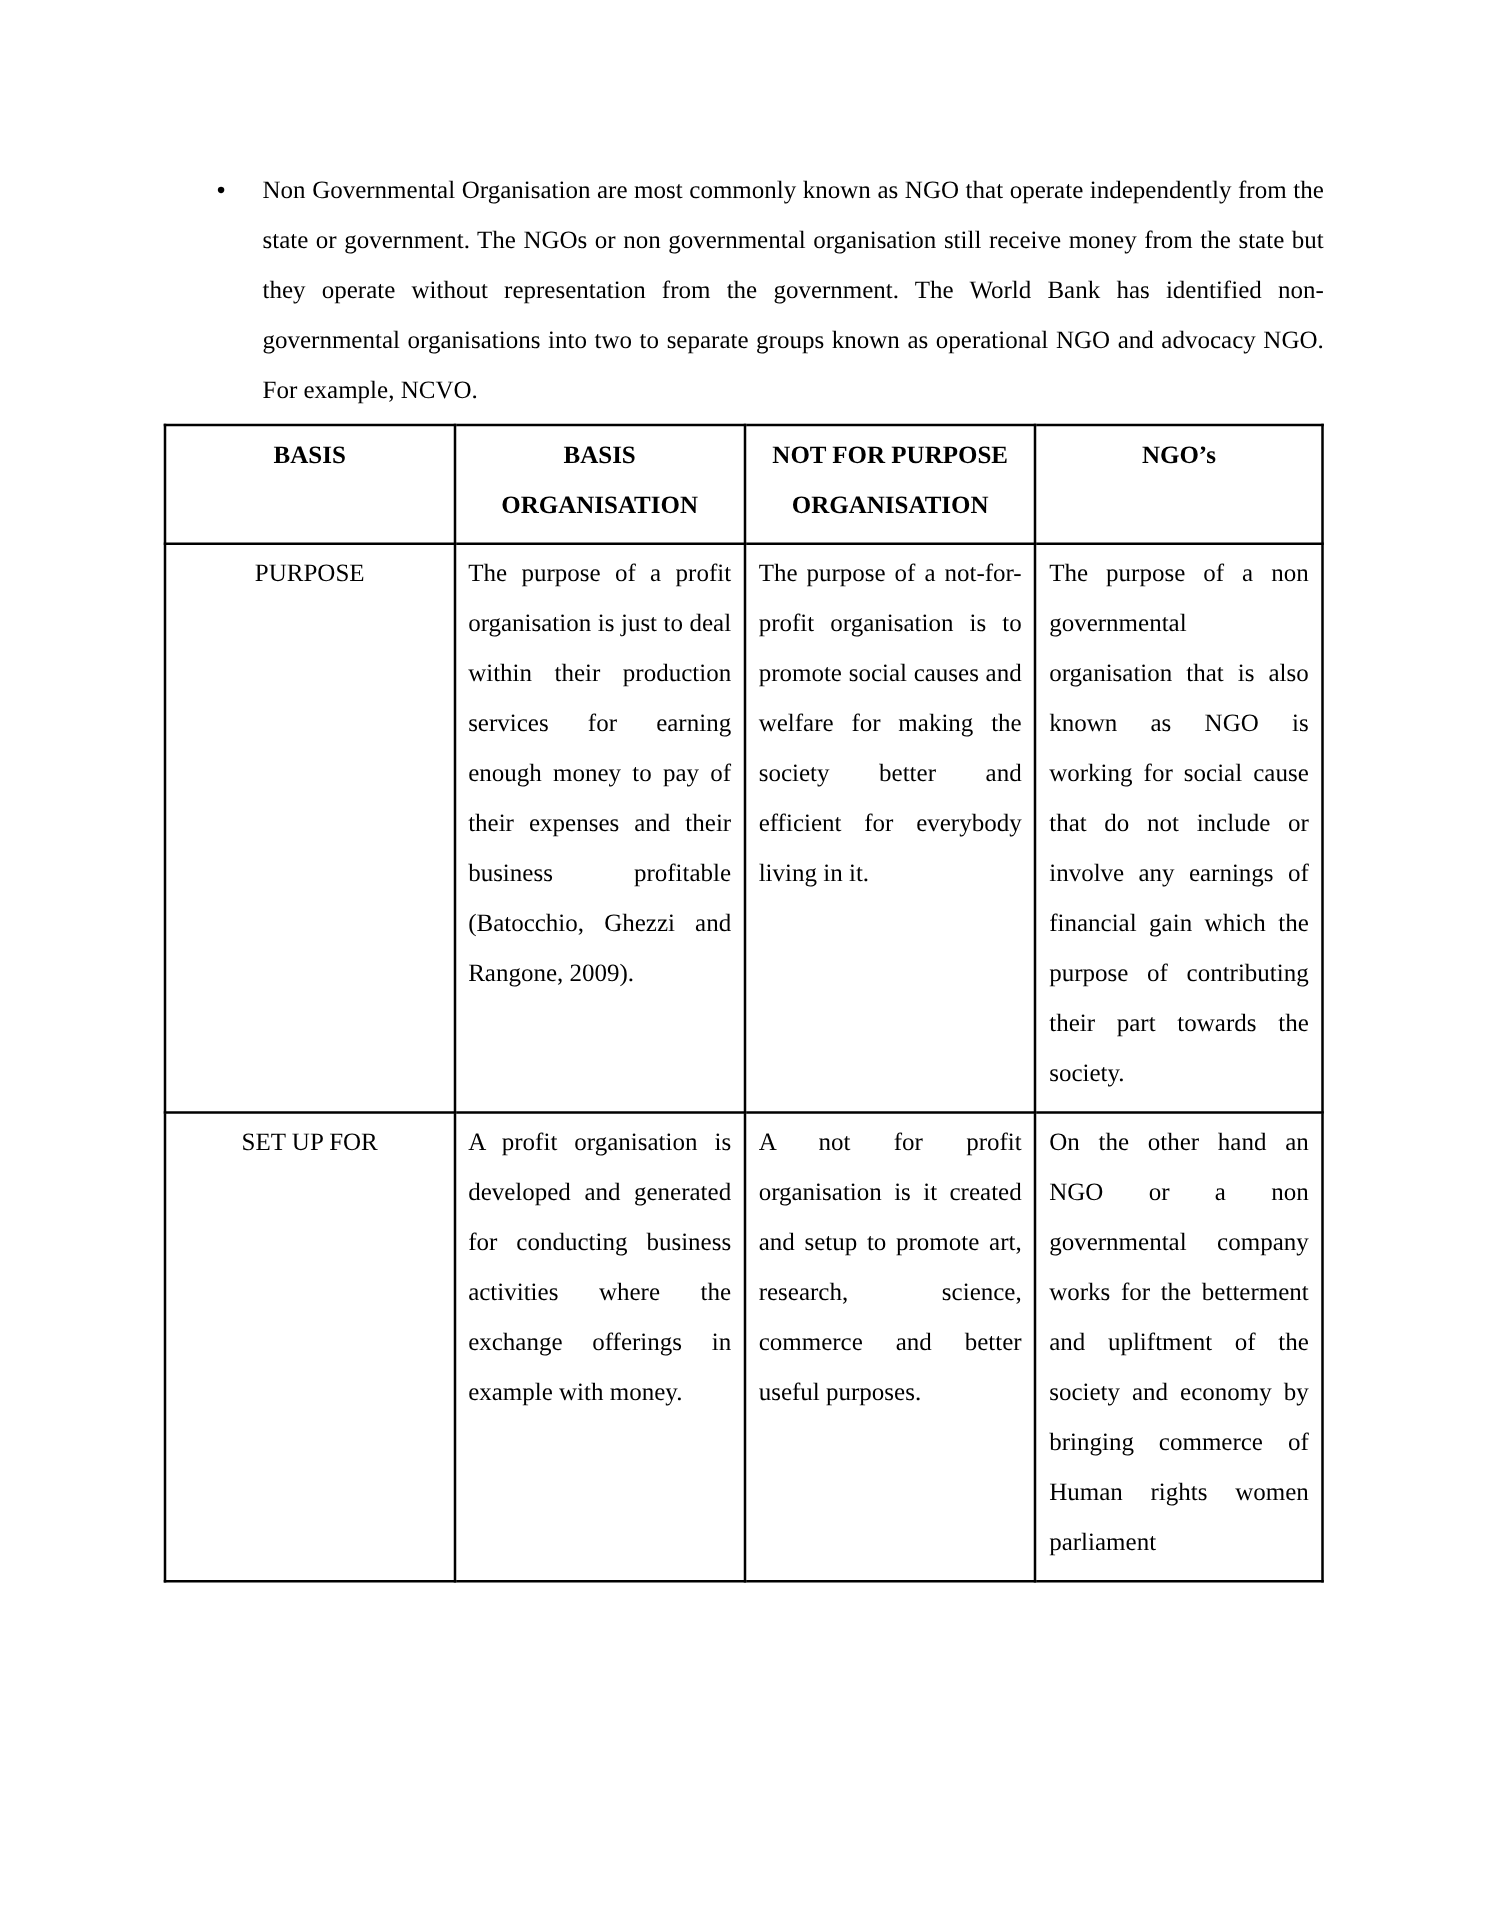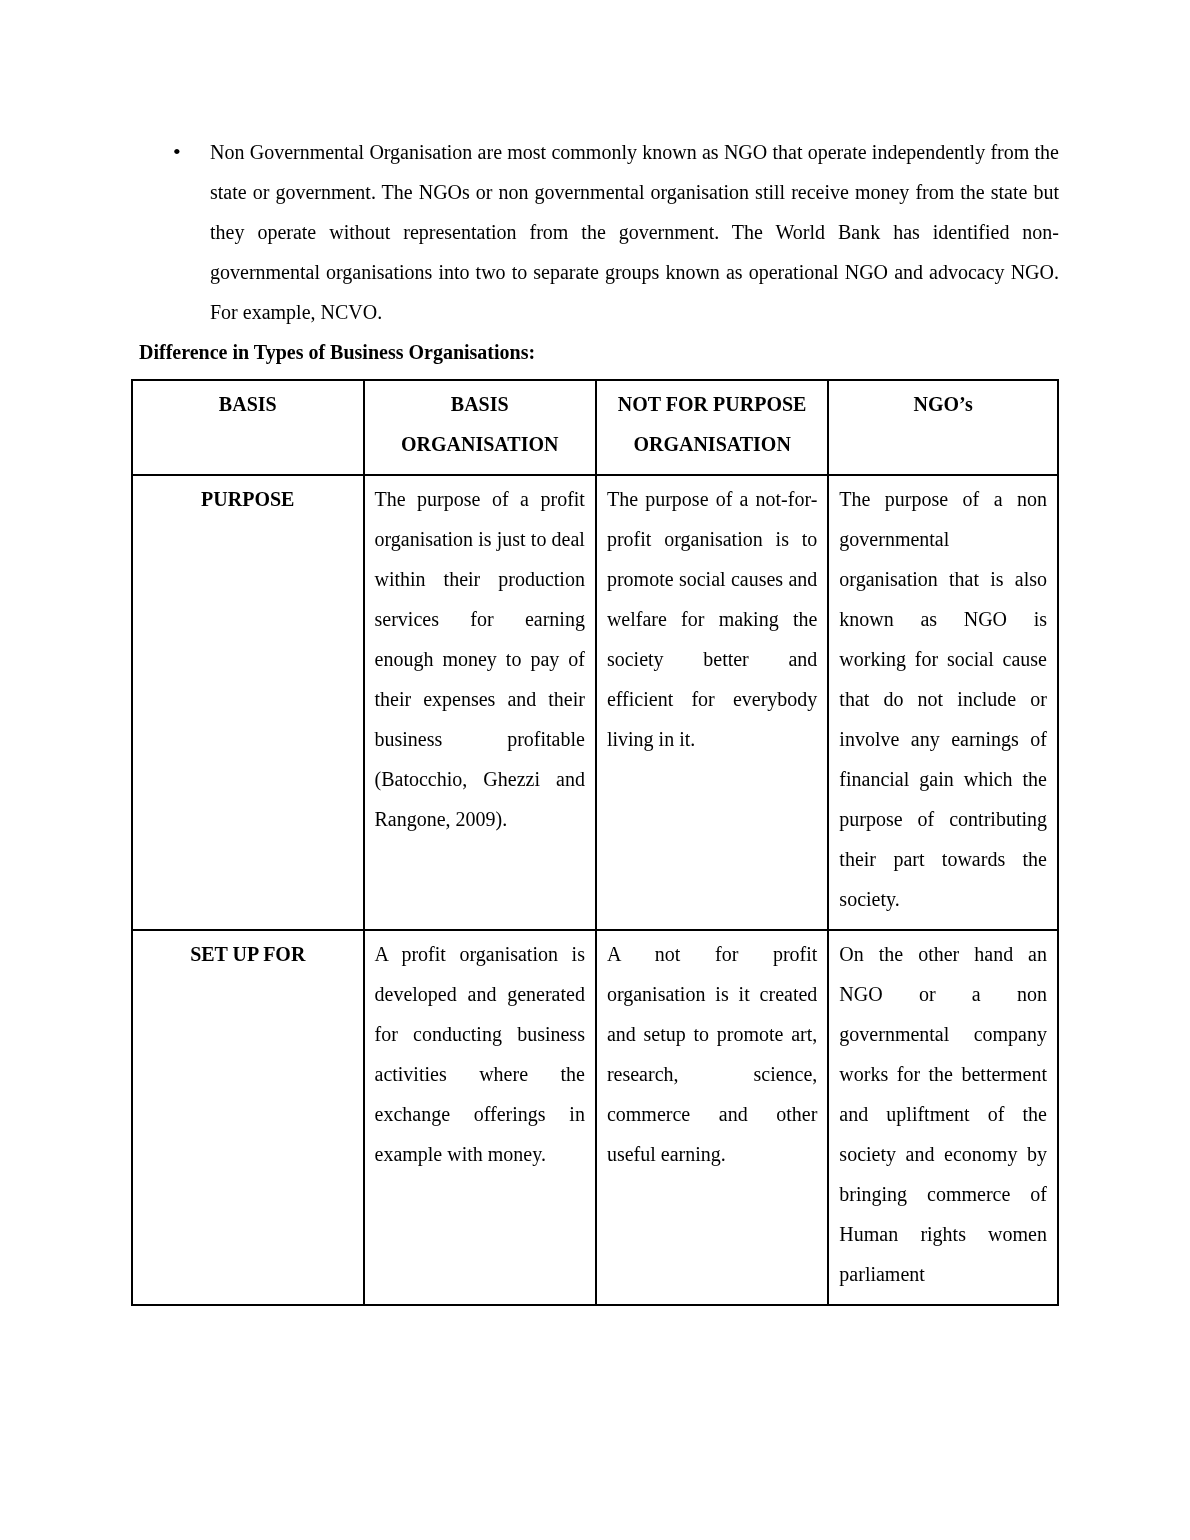--- a/index.html
+++ b/index.html
@@ -66,21 +66,21 @@
     font-size: 20px;
     line-height: 40px;
   }
 
   table.comparison th {
     font-weight: bold;
     text-align: center;
   }
 
   td.basis-cell {
-    font-weight: bold;
+    font-weight: normal;
     text-align: center;
   }
 
   td.body-cell {
     text-align: justify;
   }
 
   col.c1 { width: 25%; }
   col.c2 { width: 25.1%; }
   col.c3 { width: 25.1%; }
@@ -89,21 +89,20 @@
 </head>
 <body>
 
 <div class="page">
 
   <div class="bullet-para">
     <span class="bullet-marker">•</span>
     <p class="para-text"><strong>Non Governmental Organisation</strong><span> are most commonly known as NGO that operate independently from the state or government. The NGOs or non governmental organisation still receive money from the state but they operate without representation from the government. The World Bank has identified non-governmental organisations into two to separate groups known as operational NGO and advocacy NGO. For example, NCVO.</span></p>
   </div>
 
-  <h2 class="table-heading">Difference in Types of Business Organisations:</h2>
 
   <table class="comparison">
     <colgroup>
       <col class="c1">
         <col class="c2">
         <col class="c3">
         <col class="c4">
     </colgroup>
     <thead>
       <tr>
@@ -116,19 +115,19 @@
     <tbody>
       <tr>
         <td class="basis-cell">PURPOSE</td>
         <td class="body-cell">The purpose of a profit organisation is just to deal within their production services for earning enough money to pay of their expenses and their business profitable (Batocchio, Ghezzi and Rangone, 2009).</td>
         <td class="body-cell">The purpose of a not-for-profit organisation is to promote social causes and welfare for making the society better and efficient for everybody living in it.</td>
         <td class="body-cell">The purpose of a non governmental organisation that is also known as NGO is working for social cause that do not include or involve any earnings of financial gain which the purpose of contributing their part towards the society.</td>
       </tr>
       <tr>
         <td class="basis-cell">SET UP FOR</td>
         <td class="body-cell">A profit organisation is developed and generated for conducting business activities where the exchange offerings in example with money.</td>
-        <td class="body-cell">A not for profit organisation is it created and setup to promote art, research, science, commerce and other useful earning.</td>
+        <td class="body-cell">A not for profit organisation is it created and setup to promote art, research, science, commerce and better useful purposes.</td>
         <td class="body-cell">On the other hand an NGO or a non governmental company works for the betterment and upliftment of the society and economy by bringing commerce of Human rights women parliament</td>
       </tr>
     </tbody>
   </table>
 
 </div>
 
 </body></html>

